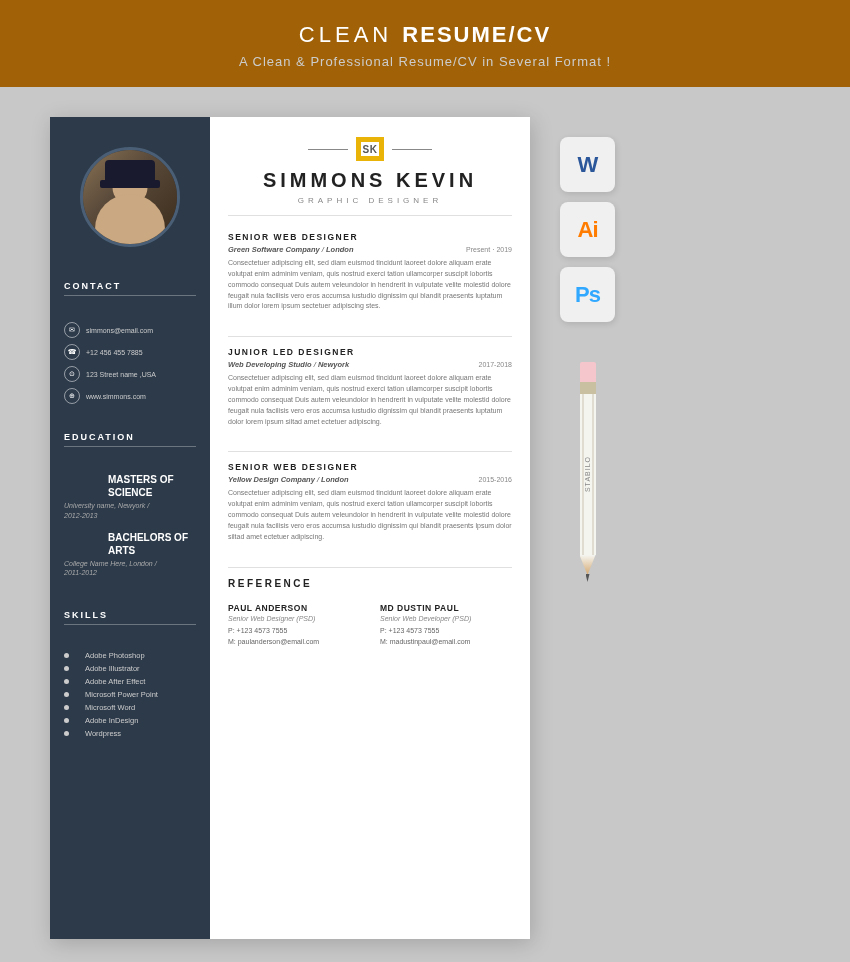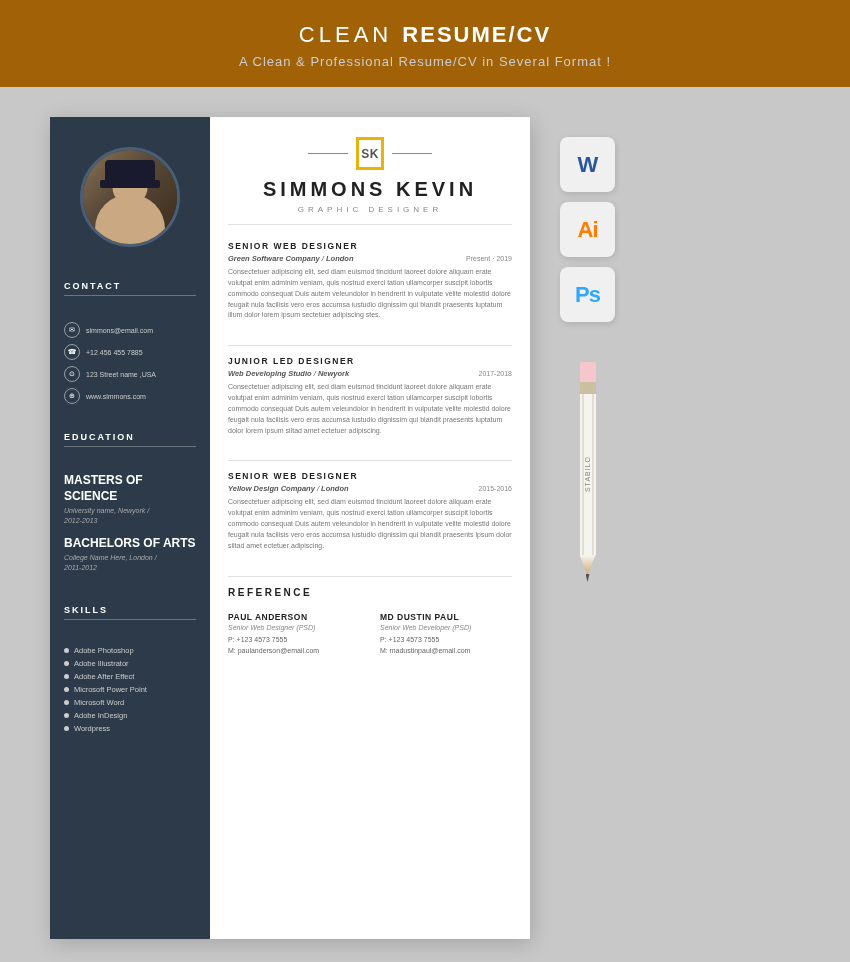--- a/index.html
+++ b/index.html
@@ -166,38 +166,39 @@
     .contact-text {
       font-size: 7px;
       color: #ccc;
       word-break: break-all;
     }
 
     .edu-item {
       margin-bottom: 10px;
     }
     .edu-degree {
-      font-size: 12px;
+      font-size: 10px;
       font-weight: 700;
       color: #ffffff;
       text-transform: uppercase;
       line-height: 1.3;
       margin-bottom: 2px;
+      margin-left: 44px;
     }
     .edu-school {
       font-size: 7px;
       color: #aaa;
       font-style: italic;
       line-height: 1.4;
     }
 
     .skill-item {
       display: flex;
       align-items: center;
-      gap: 5px;
+      gap: 16px;
       margin-bottom: 4px;
       font-size: 7.5px;
       color: #ccc;
     }
     .skill-bullet {
       width: 5px;
       height: 5px;
       border-radius: 50%;
       background: #ccc;
       flex-shrink: 0;
@@ -224,26 +225,26 @@
       gap: 8px;
       margin-bottom: 8px;
     }
     .monogram-line {
       width: 40px;
       height: 1px;
       background: #888;
     }
     .monogram-box {
       width: 28px;
-      height: 33px;
-      border: 3px solid #eab308;
+      height: 24px;
+      border: 5px solid #eab308;
       display: flex;
       align-items: center;
       justify-content: center;
-      font-size: 12px;
+      font-size: 10px;
       color: #555;
       letter-spacing: 0.5px;
       font-weight: 600;
     }
     .resume-name {
       font-size: 20px;
       font-weight: 700;
       letter-spacing: 4px;
       color: #222;
       margin-bottom: 4px;

